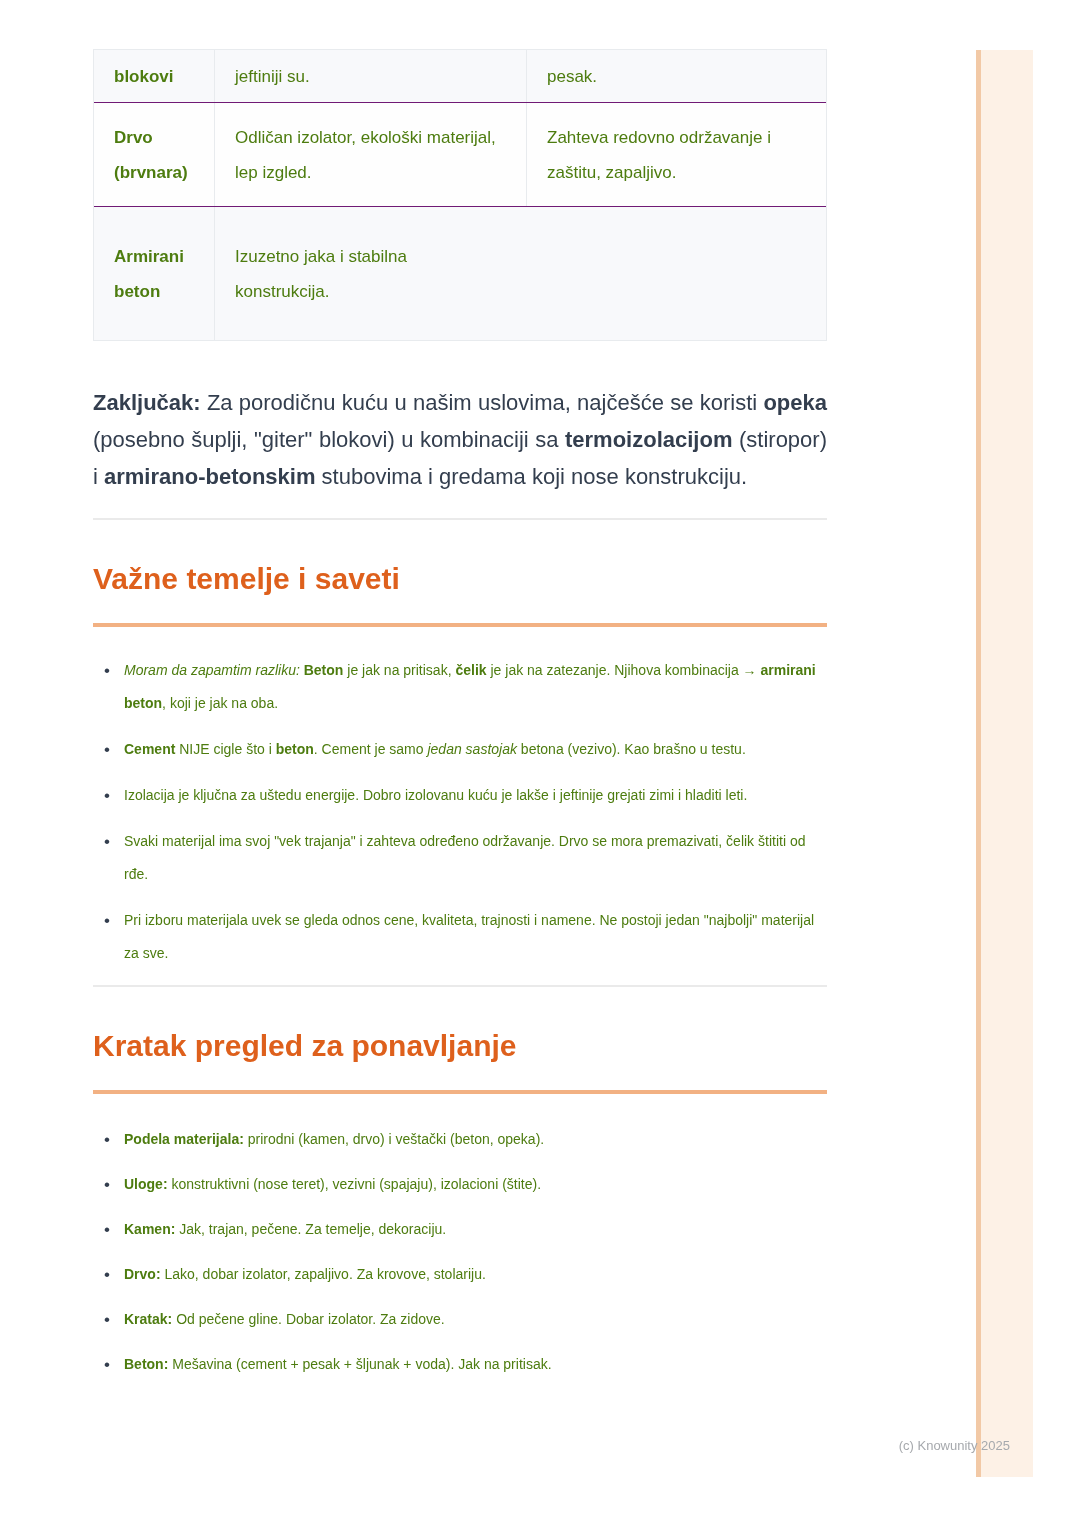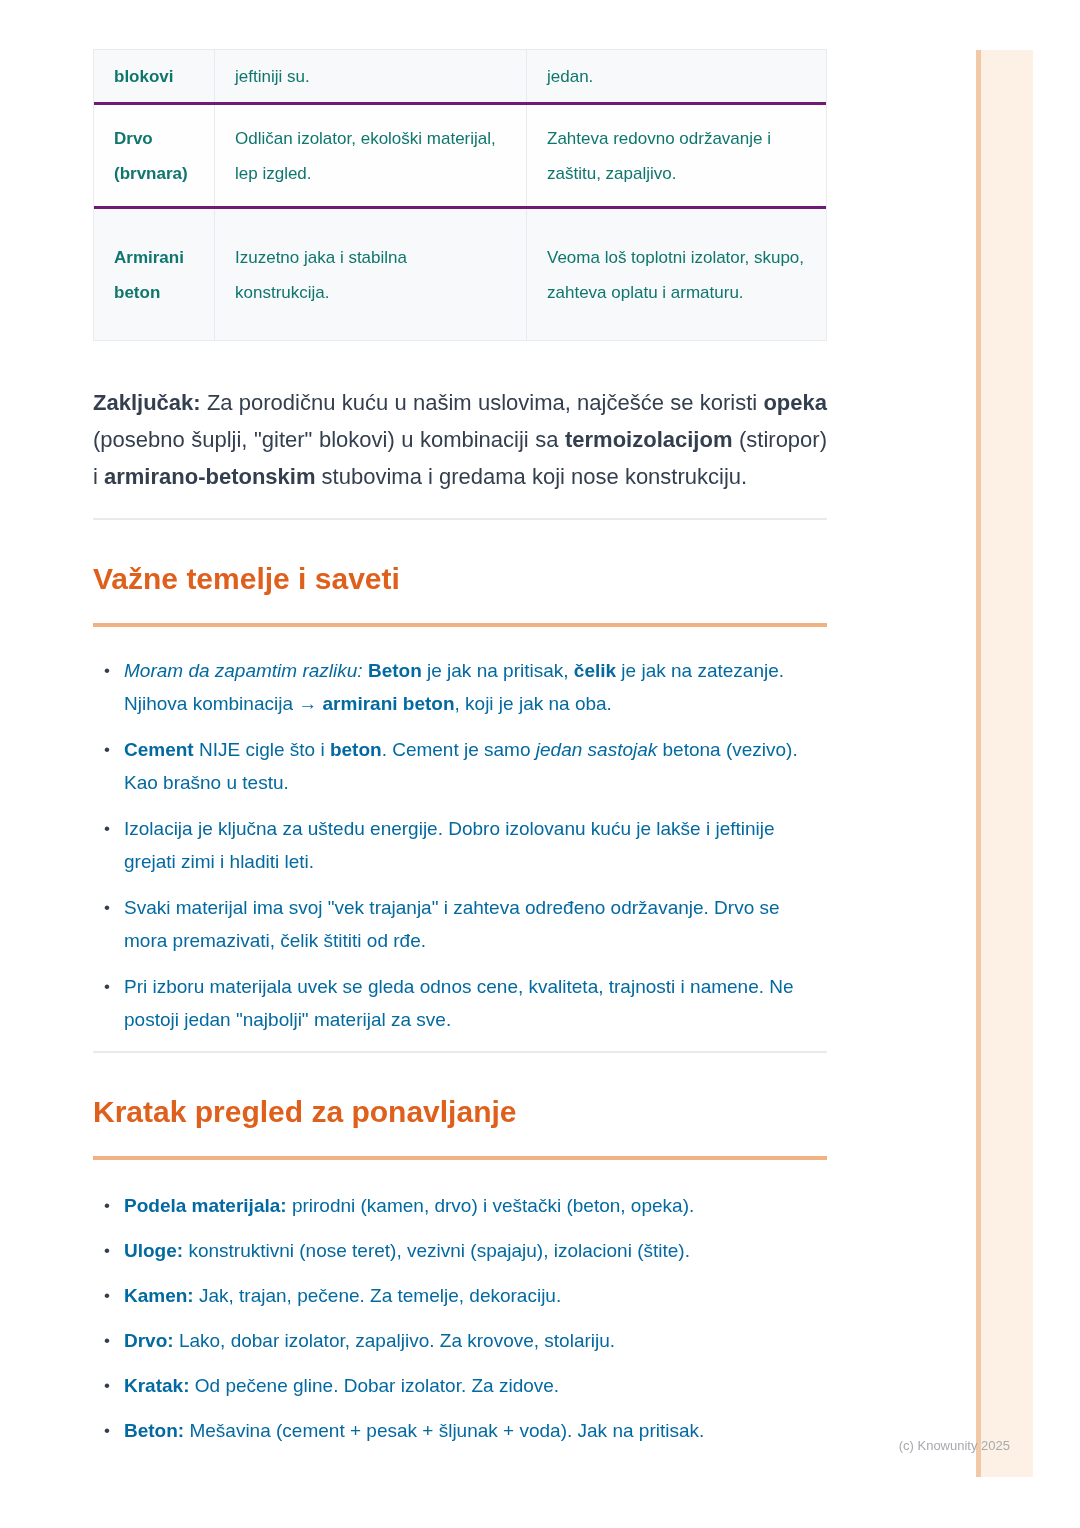--- a/index.html
+++ b/index.html
@@ -40,32 +40,32 @@
     margin-top: 49px;
     width: 734px;
     border: 1px solid #e8ebee;
     box-sizing: border-box;
   }
   .trow {
     display: grid;
     grid-template-columns: 120px 312px 302px;
     box-sizing: border-box;
   }
-  .trow + .trow { border-top: 3px solid #701a75; }
+  .trow + .trow { border-top: 1px solid #701a75; }
   .trow.zebra { background: #f8f9fb; }
   .trow.plain { background: #fefefe; }
   .trow > div {
     padding: 0 22px 0 20px;
     box-sizing: border-box;
     display: flex;
     flex-direction: column;
     justify-content: center;
     font-size: 17px;
     line-height: 35px;
-    color: #0f766e;
+    color: #4d7c0f;
   }
   .trow > div + div { border-left: 1px solid #e8ebee; }
   .trow .c1 { font-weight: 700; }
   .r0 { height: 52px; }
   .r1 { height: 104px; }
   .r2 { height: 134px; }
   
   .conclusion {
     margin-top: 43px;
     font-size: 22px;
@@ -96,24 +96,24 @@
   }
   
   ul.bullets {
     list-style: none;
     margin: 27px 0 0 0;
     padding: 0;
   }
   ul.bullets li {
     position: relative;
     padding-left: 31px;
-    font-size: 19px;
+    font-size: 14px;
     line-height: 33px;
     margin-bottom: 13px;
-    color: #0369a1;
+    color: #4d7c0f;
   }
   ul.bullets li::before {
     content: "\2022";
     position: absolute;
     left: 11px;
     top: 0;
     color: #333e4e;
     font-size: 17px;
   }
   ul.bullets.compact { margin-top: 29px; }
@@ -134,31 +134,30 @@
 <div class="page">
 
   <div class="side-strip"></div>
 
   <div class="content">
 
     <div class="mat-table">
       <div class="trow zebra r0">
         <div class="c1">blokovi</div>
         <div class="c2">jeftiniji su.</div>
-        <div class="c3">jedan.</div>
+        <div class="c3">pesak.</div>
       </div>
       <div class="trow plain r1">
         <div class="c1">Drvo (brvnara)</div>
         <div class="c2">Odličan izolator, ekološki materijal, lep izgled.</div>
         <div class="c3">Zahteva redovno održavanje i zaštitu, zapaljivo.</div>
       </div>
       <div class="trow zebra r2">
         <div class="c1">Armirani beton</div>
         <div class="c2">Izuzetno jaka i stabilna konstrukcija.</div>
-        <div class="c3">Veoma loš toplotni izolator, skupo, zahteva oplatu i armaturu.</div>
       </div>
     </div>
 
     <p class="conclusion"><span style="font-weight: 700;">Zaključak:</span><span> Za porodičnu kuću u našim uslovima, najčešće se koristi </span><span style="font-weight: 700;">opeka</span><span> (posebno šuplji, "giter" blokovi) u kombinaciji sa </span><span style="font-weight: 700;">termoizolacijom</span><span> (stiropor) i </span><span style="font-weight: 700;">armirano-betonskim</span><span> stubovima i gredama koji nose konstrukciju.</span></p>
 
     <div class="divider div1"></div>
 
     <h2 class="section-title">Važne temelje i saveti</h2>
     <div class="orange-rule"></div>
 

